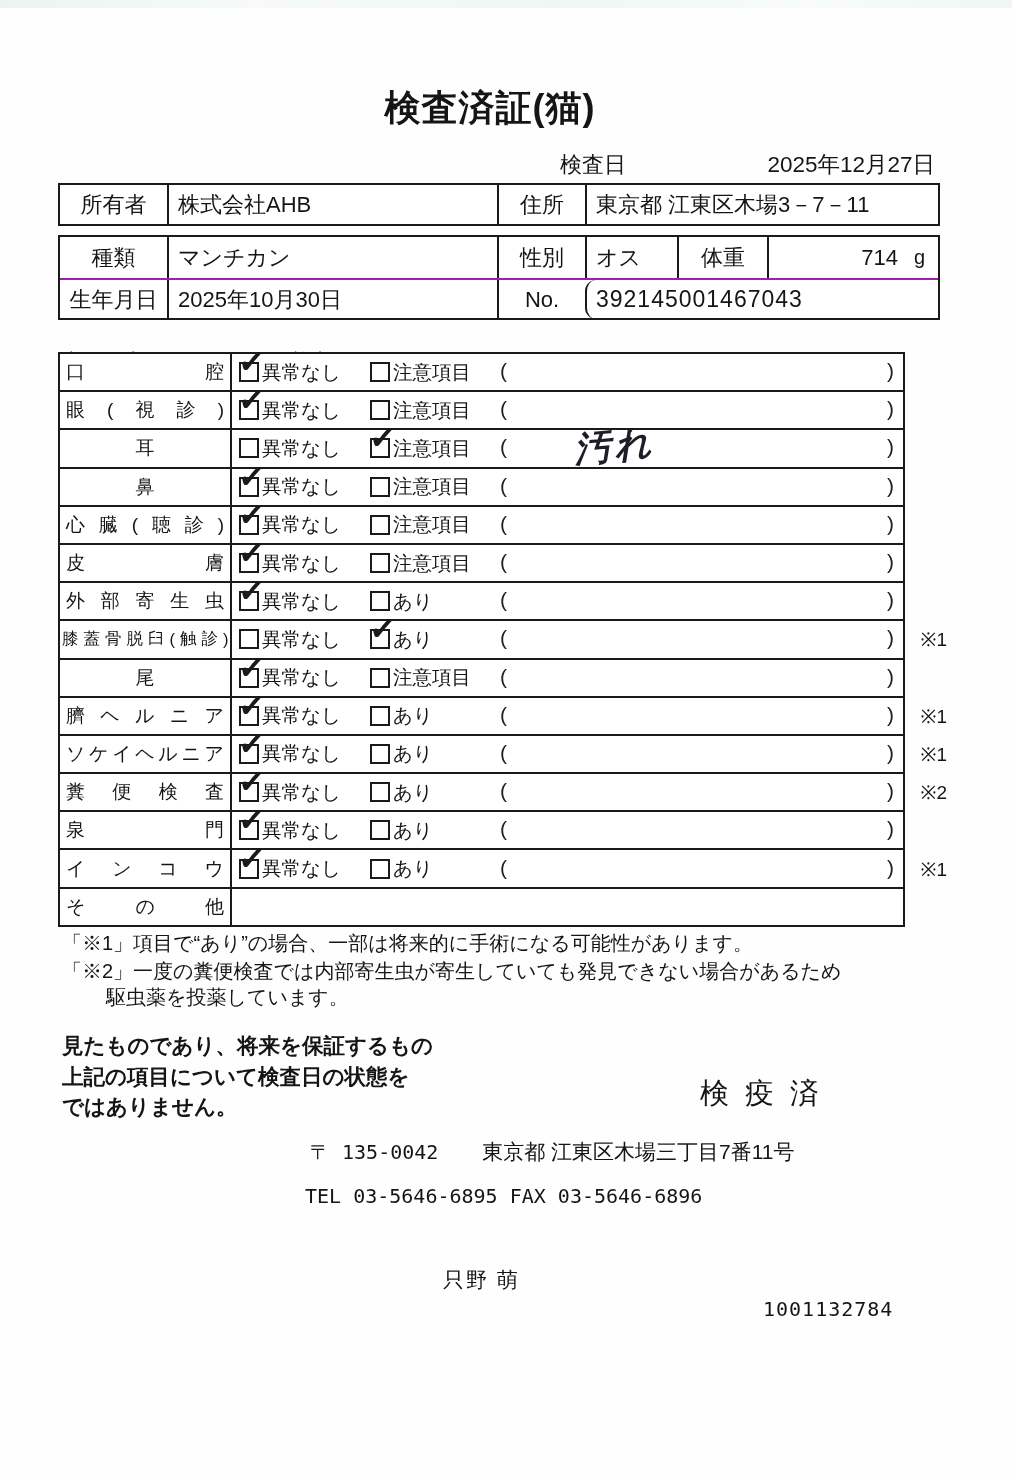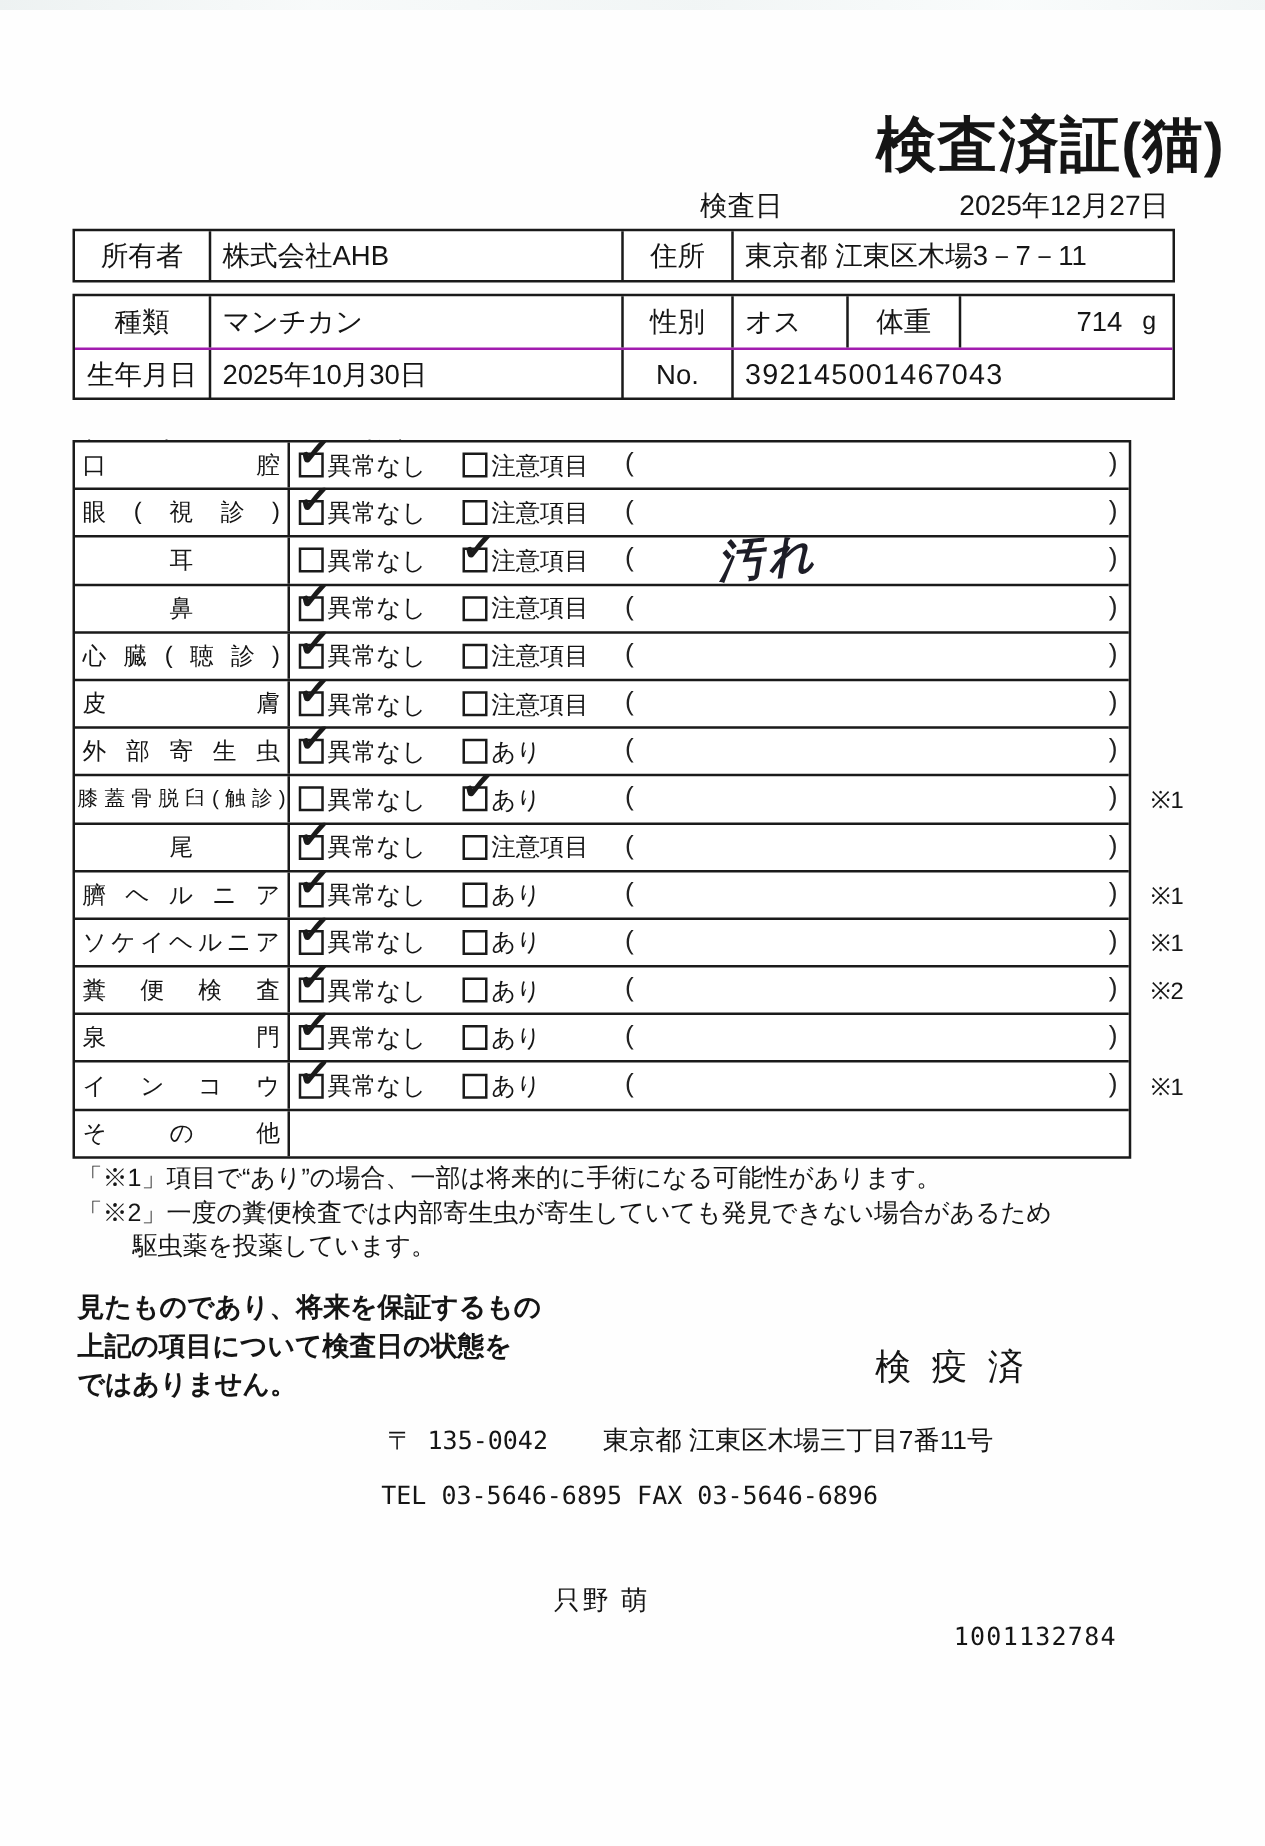--- a/index.html
+++ b/index.html
@@ -1,37 +1,37 @@
 <!DOCTYPE html>
 <html><head>
 <meta charset="utf-8">
 <style>
   html,body { margin:0; padding:0; background:#ffffff; }
   body { font-family:"Liberation Sans", sans-serif; color:#151515; }
   .page { position:relative; width:1012px; height:1477px; background:#fefefe; overflow:hidden; }
   .scanband { position:absolute; top:0; left:0; right:0; height:8px;
     background:linear-gradient(90deg,#e9efef,#f6f9f9 25%,#eef3f3 55%,#f8fbfb 80%,#eef3f3); opacity:.8; }
 
-  .title { position:absolute; top:84px; left:0; width:980px; text-align:right;
-    font-size:48px; font-weight:600; letter-spacing:1px; }
+  .title { position:absolute; top:84px; left:0; width:980px; text-align:center;
+    font-size:36px; font-weight:600; letter-spacing:1px; }
 
   .examdate-label { position:absolute; top:150px; left:560px; font-size:22px; font-weight:500;text-align:center; }
   .examdate-value { position:absolute; top:149px; right:77px; font-size:22.5px; font-weight:500; }
 
   .t1, .t2 { position:absolute; left:58px; width:882px; border:2px solid #1a1a1a; box-sizing:border-box; background:#fff; }
   .t1 { top:183px; height:43px; display:grid; grid-template-columns:107px 330px 88px 1fr; }
   .t2 { top:235px; height:85px; }
   .trow { display:grid; height:41px; }
   .trow1 { grid-template-columns:107px 330px 88px 92px 90px 1fr; border-bottom:2px solid #a21caf; }
   .trow2 { grid-template-columns:107px 330px 88px 1fr; height:39px; }
   .tc { display:flex; align-items:center; padding:0 9px; font-size:22px; border-left:2px solid #1a1a1a; box-sizing:border-box; overflow:hidden; white-space:nowrap; }
   .tc:first-child { border-left:none; }
   .tlabel { justify-content:center; padding:0 2px; }
   .tval { font-weight:500; }
-  .tnum { font-size:23px; letter-spacing:1px; }
+  .tnum { font-size:23px; letter-spacing:1px;border-radius:11px; }
   .weightcell { justify-content:flex-end; }
   .weightcell .unit { margin-left:16px; margin-right:4px; font-size:20px; }
 
   .intro { position:absolute; top:327px; left:62px; font-size:19px; font-weight:500;margin-top:21px; }
 
   .xtable { position:absolute; left:58px; top:352px; width:847px; border:2px solid #1a1a1a; box-sizing:border-box; background:#fff; }
   .xrow { position:relative; display:flex; height:36.2px; border-bottom:2px solid #1a1a1a; }
   .xrow:last-child { border-bottom:none; }
   .xlabel { width:172px; flex:none; border-right:2px solid #1a1a1a; box-sizing:border-box;
     display:flex; align-items:center; padding:0 6px; font-size:19px; }

